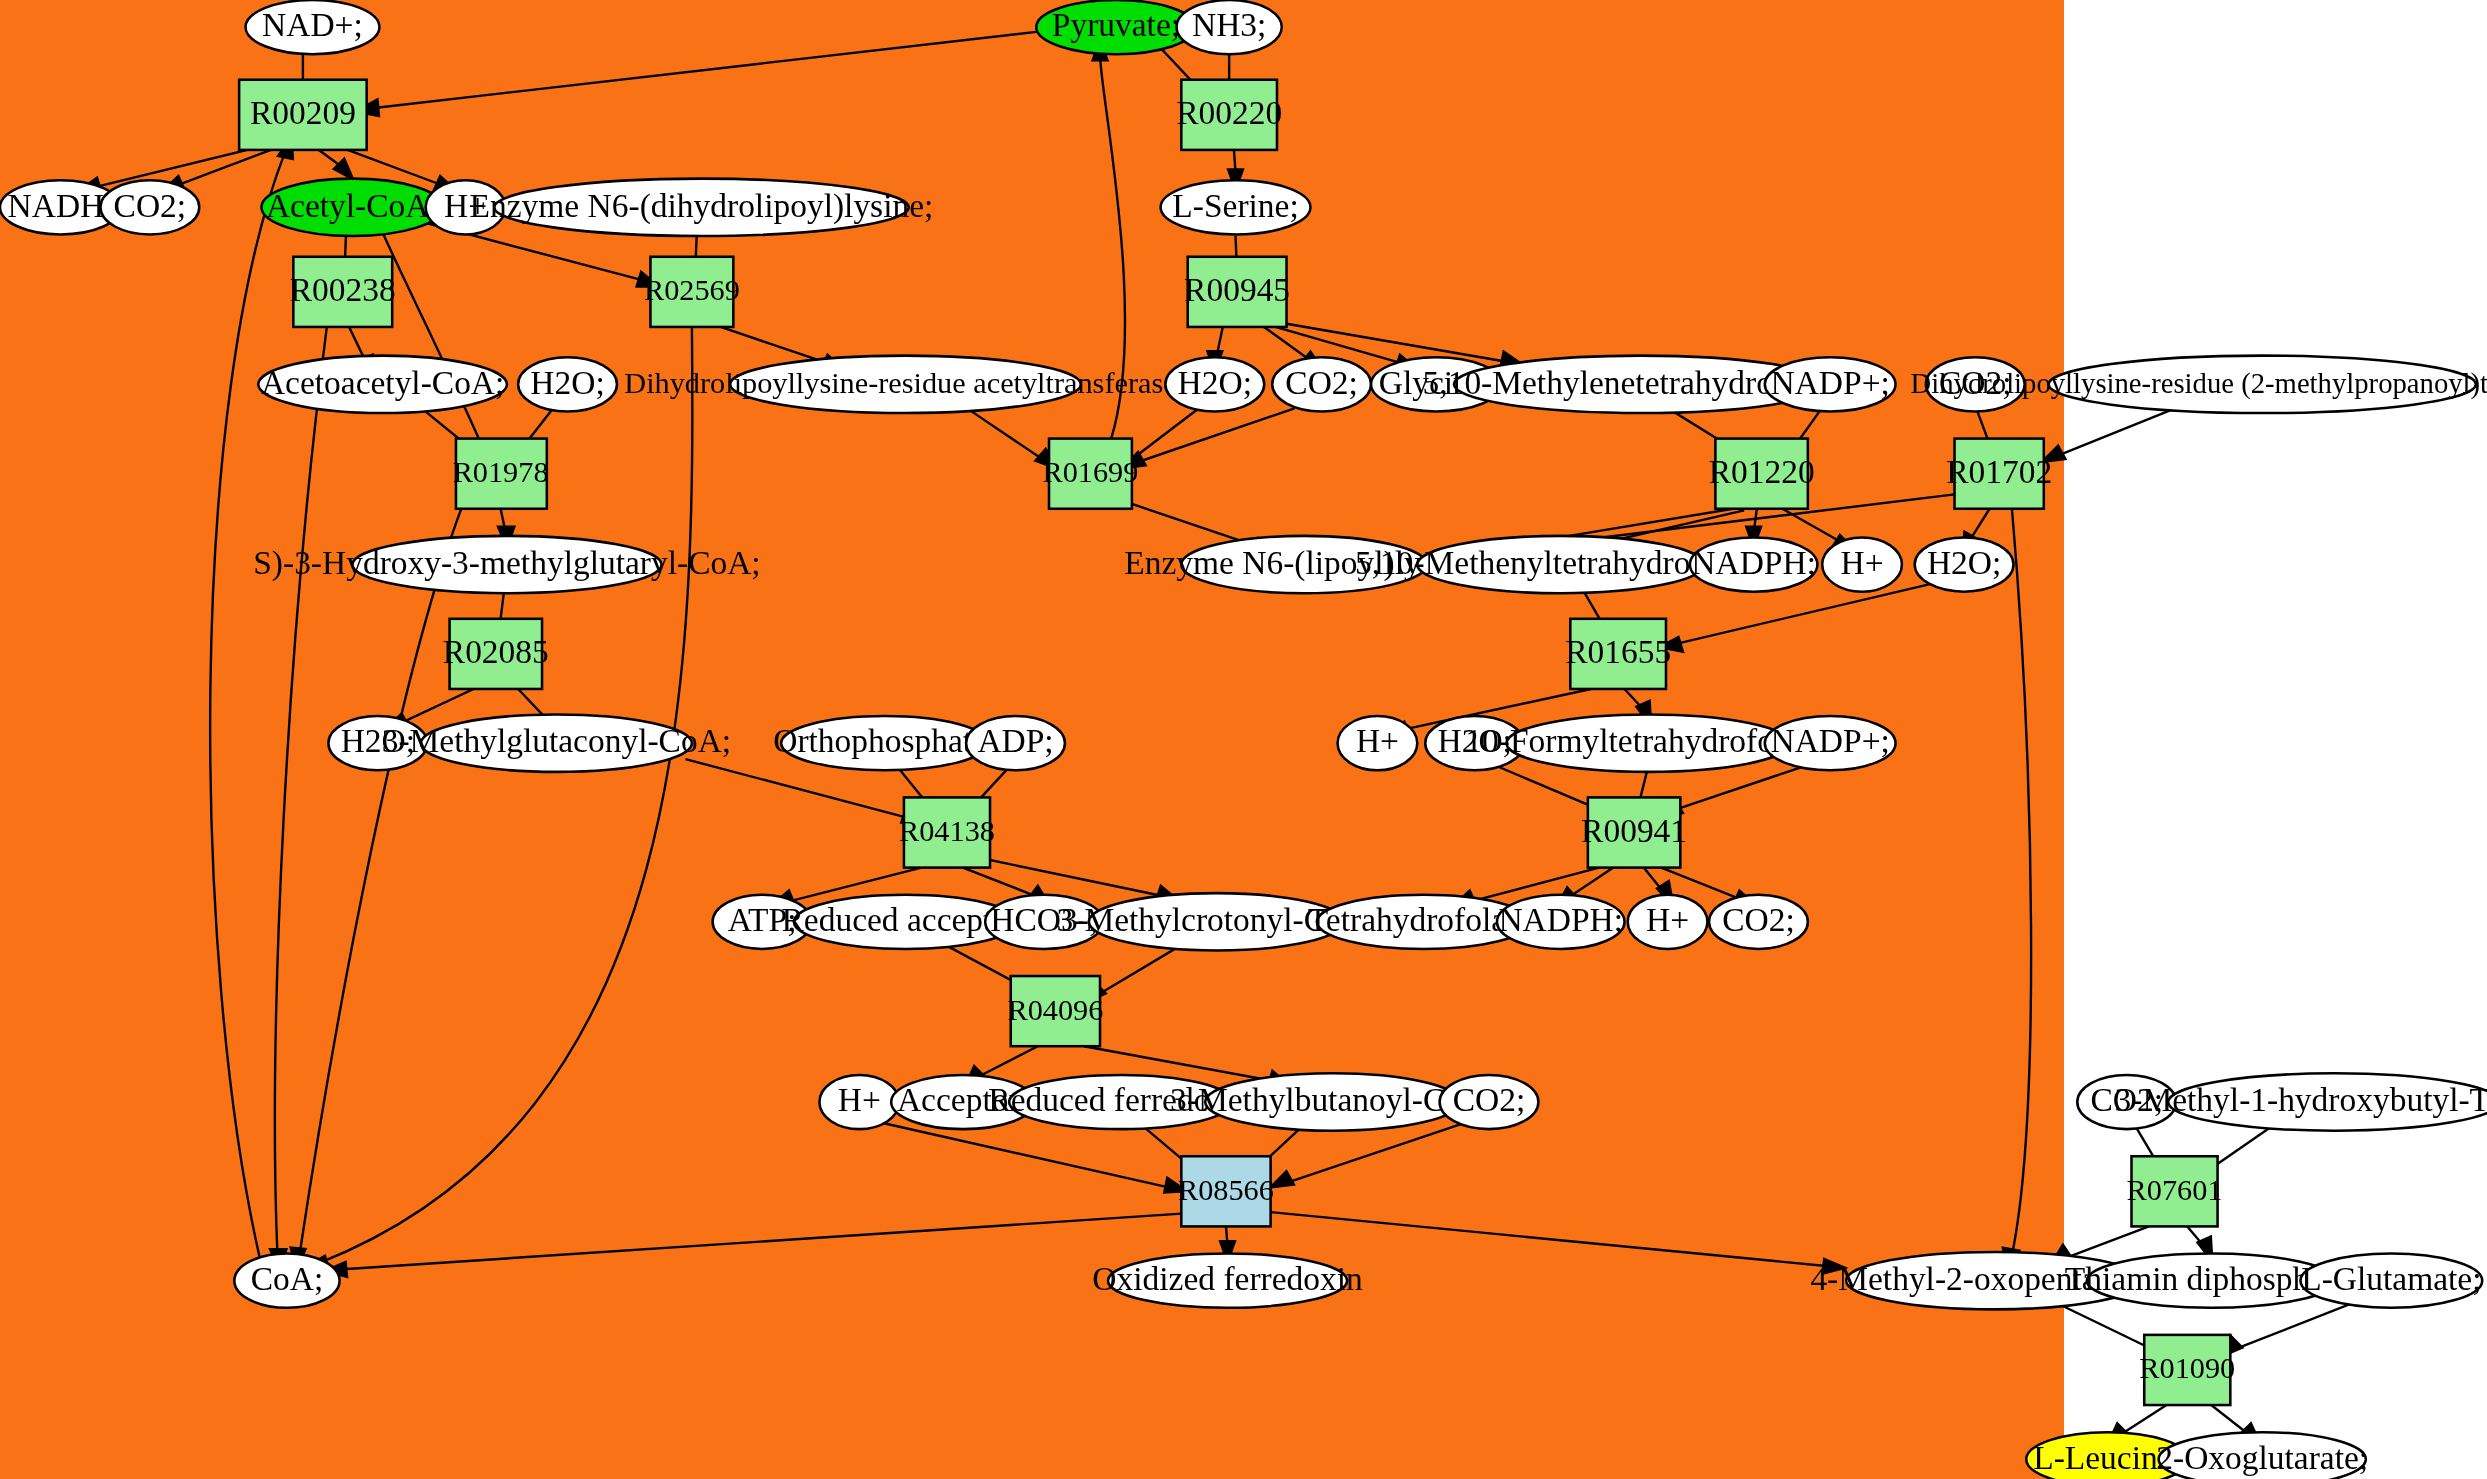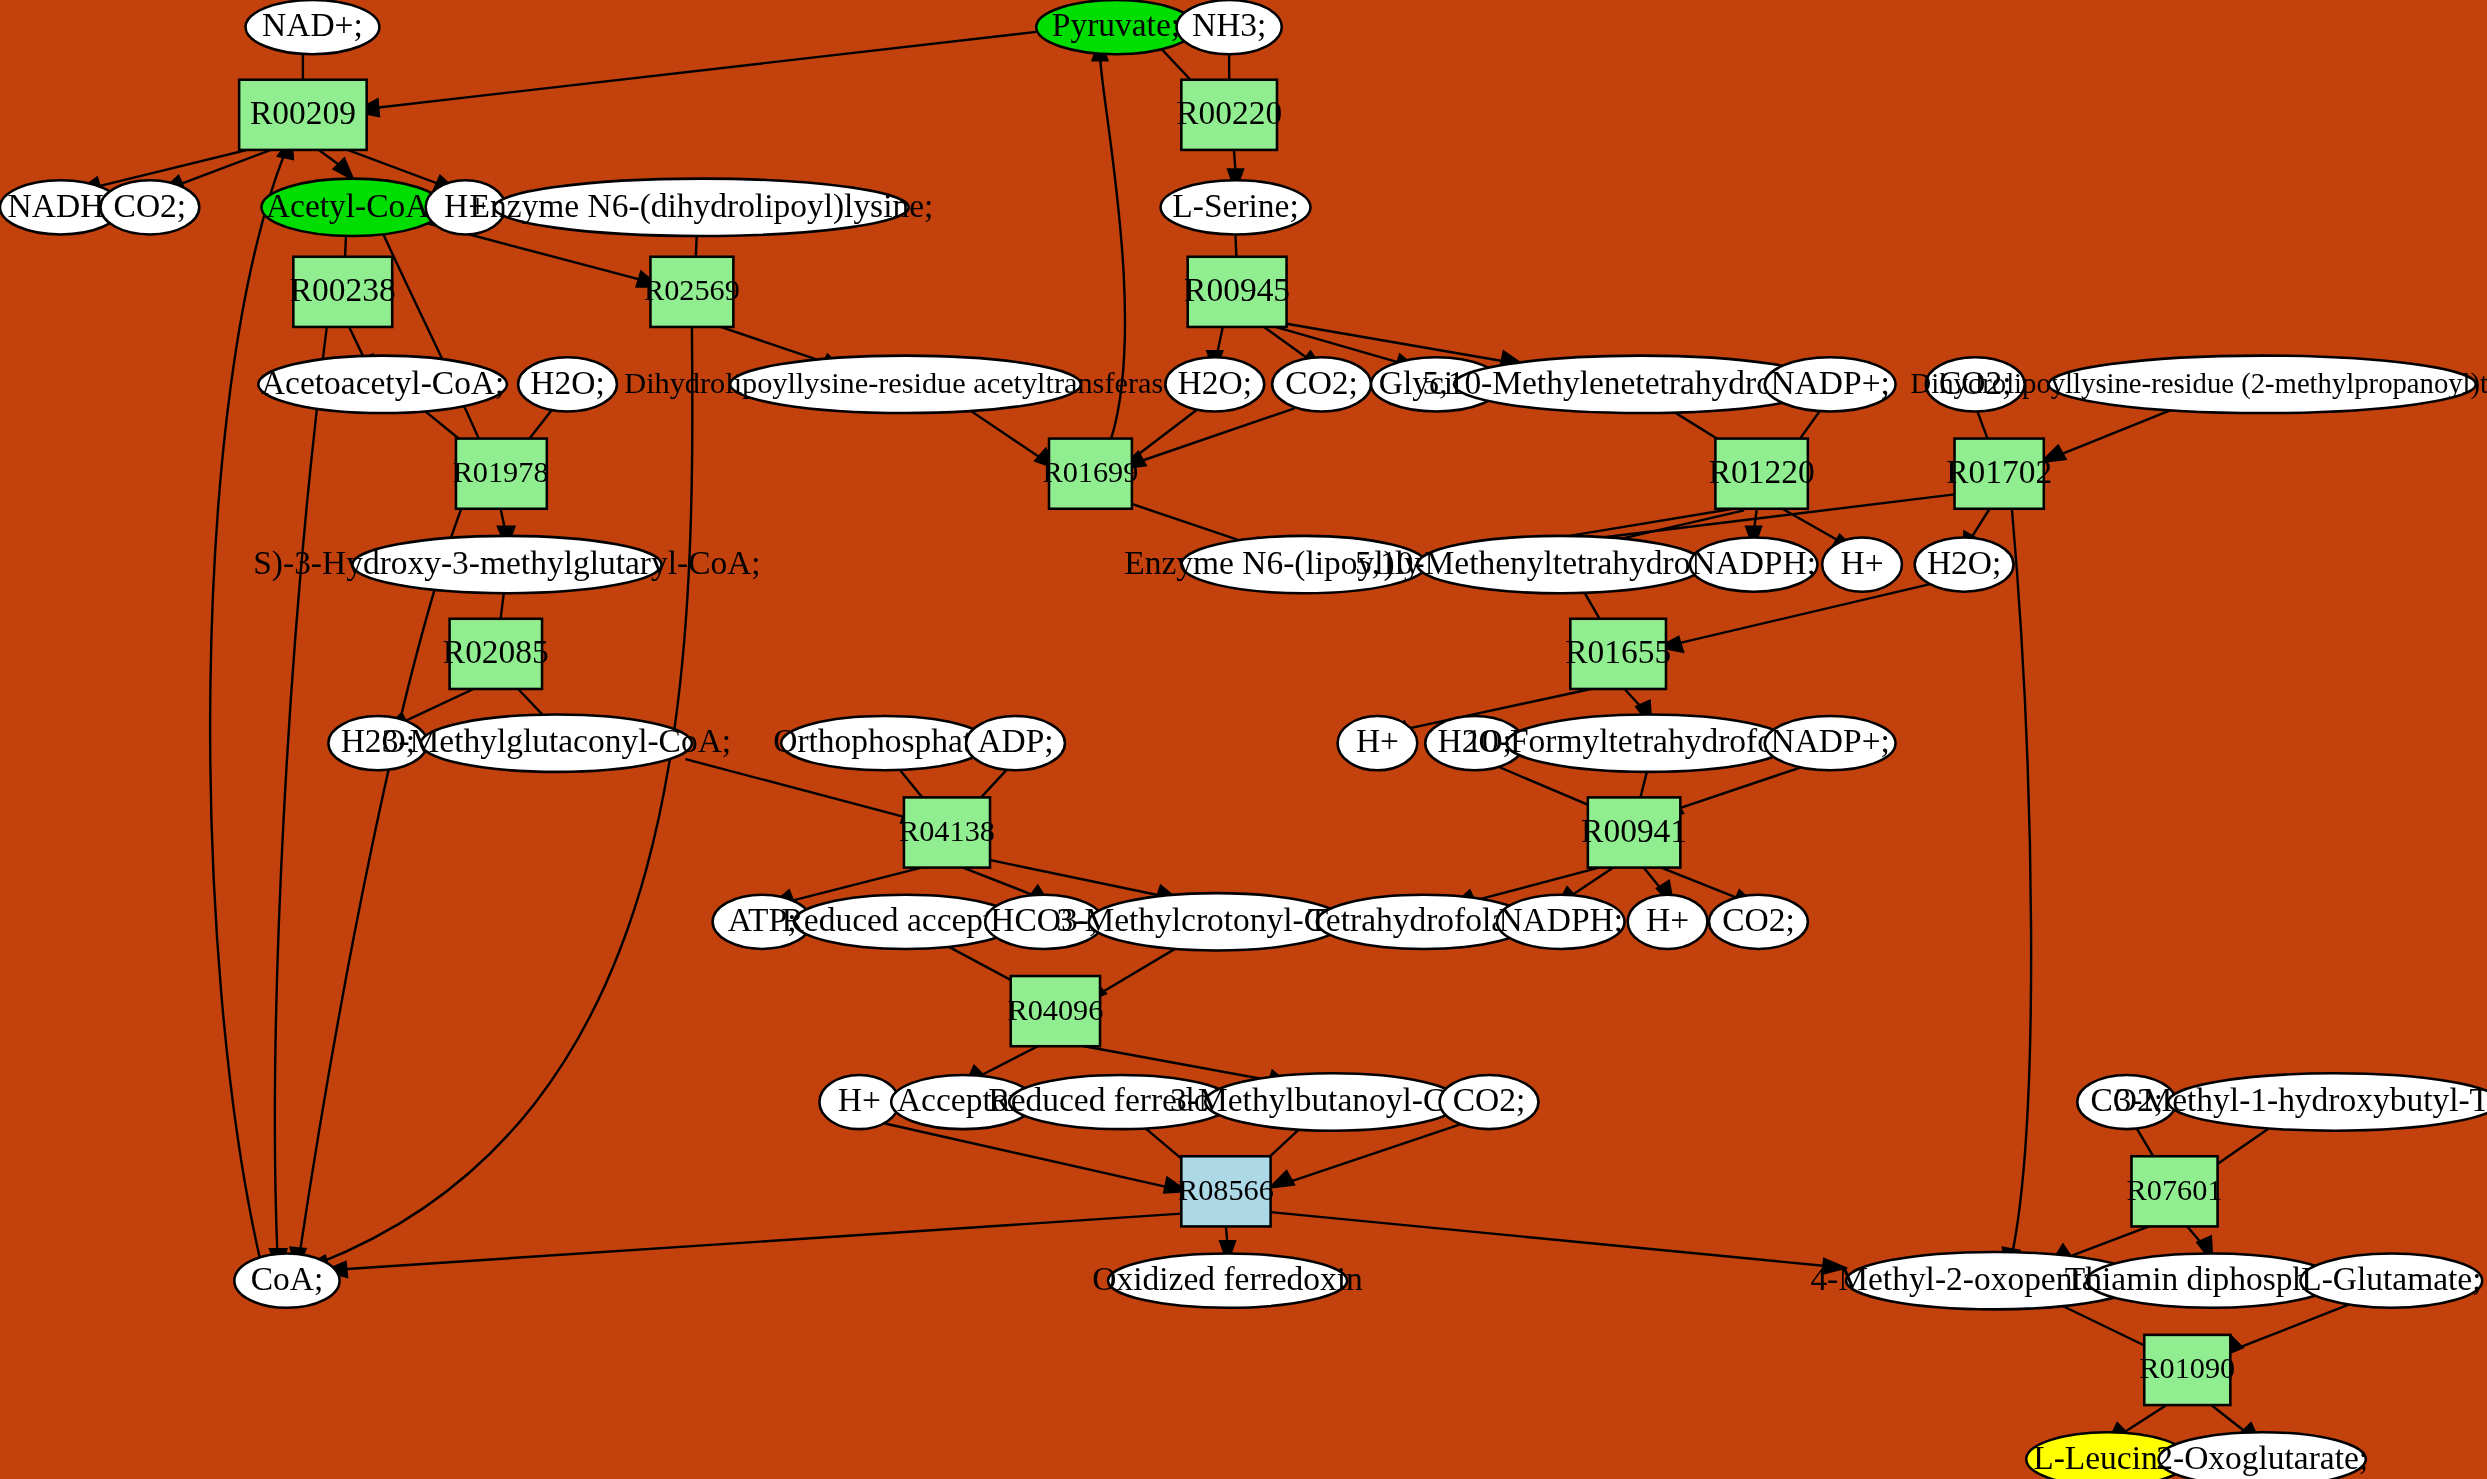--- a/index.html
+++ b/index.html
@@ -1,17 +1,17 @@
 <!DOCTYPE html>
 <html style="font-size:15px"><head>
 <meta charset="utf-8">
 <title>Metabolic Pathway Graph</title>
 <style>
   html,body{margin:0;padding:0;background:#ffffff;}
-  #canvas{position:relative;width:2487px;height:1480px;background:#c2410c;
+  #canvas{position:relative;width:2064px;height:1480px;background:#f97316;
           font-family:"Liberation Serif", serif;}
   svg.graph{position:absolute;left:0;top:0;width:2487px;height:1480px;}
   .node-label{font-family:"Liberation Serif", serif; text-anchor:middle;
               dominant-baseline:middle; fill:#000000; font-size:21px;}
   .rx-label{font-family:"Liberation Serif", serif; text-anchor:middle;
             dominant-baseline:middle; fill:#000000; font-size:21px;}
   ellipse.cpd{fill:#ffffff;stroke:#000000;stroke-width:1.6;}
   ellipse.cpd.hi{fill:#00dd00;}
   ellipse.cpd.prod{fill:#ffff00;}
   rect.rxn{fill:#90ee90;stroke:#000000;stroke-width:1.6;}

